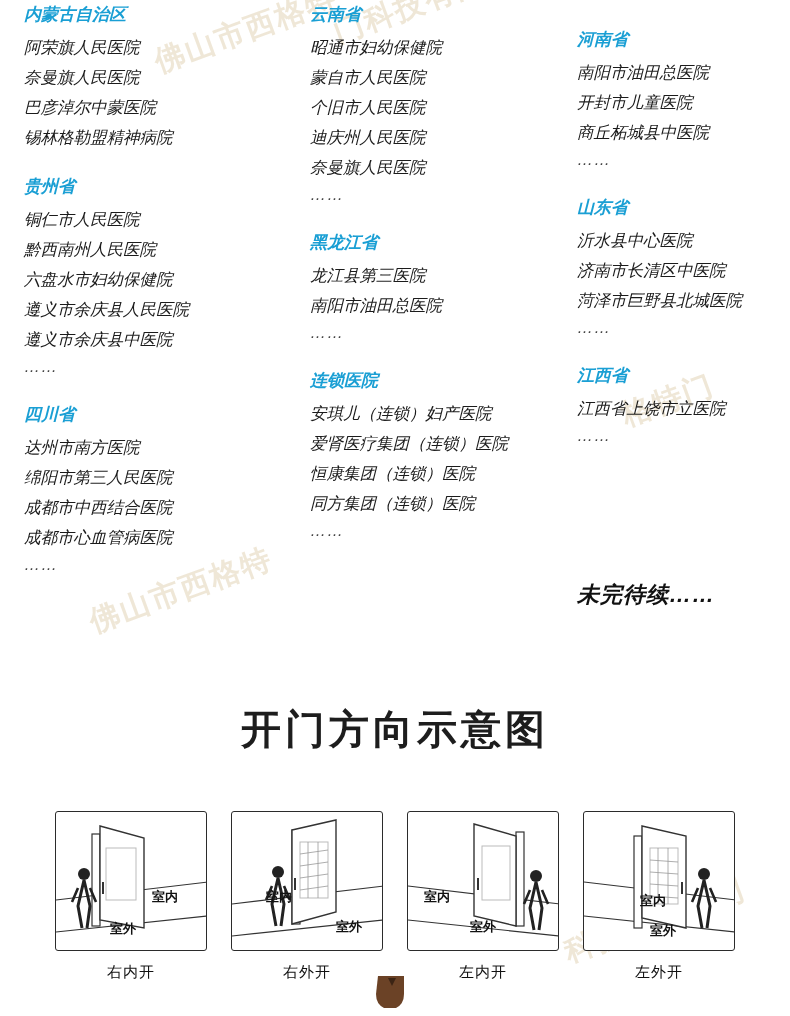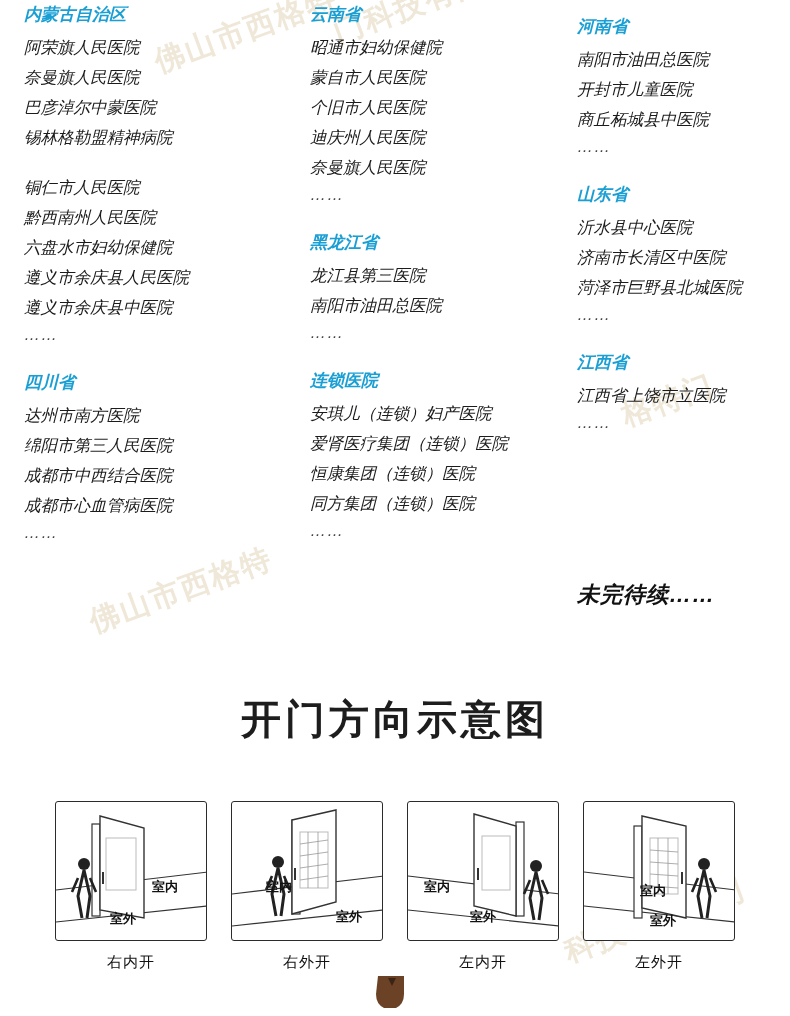--- a/index.html
+++ b/index.html
@@ -63,21 +63,21 @@
     font-size: 16.5px;
     line-height: 30px;
     white-space: nowrap;
   }
   .group-more {
     color: #444;
     font-size: 16px;
     line-height: 26px;
     letter-spacing: 1px;
   }
-  .spacer-top { margin-top: 12px; }
+  .spacer-top { margin-top: 25px; }
 
   .tbc {
     position: absolute;
     left: 577px;
     top: 580px;
     font-size: 22px;
     font-weight: bold;
     color: #111;
     letter-spacing: 1px;
     white-space: nowrap;
@@ -89,21 +89,21 @@
     left: 0;
     top: 680px;
     width: 790px;
   }
   .door-title {
     text-align: center;
     font-size: 40px;
     font-weight: bold;
     color: #1d1d1d;
     letter-spacing: 4px;
-    margin-top: 12px;
+    margin-top: 22px;
   }
   .door-row {
     position: relative;
     margin-top: 54px;
     display: flex;
     justify-content: center;
     gap: 24px;
   }
   .door-card { width: 152px; }
   .door-box {
@@ -147,20 +147,21 @@
 
     <div class="col c1">
       <div class="group">
         <div class="group-title">内蒙古自治区</div>
         <div class="group-item">阿荣旗人民医院</div>
         <div class="group-item">奈曼旗人民医院</div>
         <div class="group-item">巴彦淖尔中蒙医院</div>
         <div class="group-item">锡林格勒盟精神病院</div>
       </div>
       <div class="group">
+        <div class="group-title">贵州省</div>
         <div class="group-item">铜仁市人民医院</div>
         <div class="group-item">黔西南州人民医院</div>
         <div class="group-item">六盘水市妇幼保健院</div>
         <div class="group-item">遵义市余庆县人民医院</div>
         <div class="group-item">遵义市余庆县中医院</div>
         <div class="group-more">……</div>
       </div>
       <div class="group">
         <div class="group-title">四川省</div>
         <div class="group-item">达州市南方医院</div>

